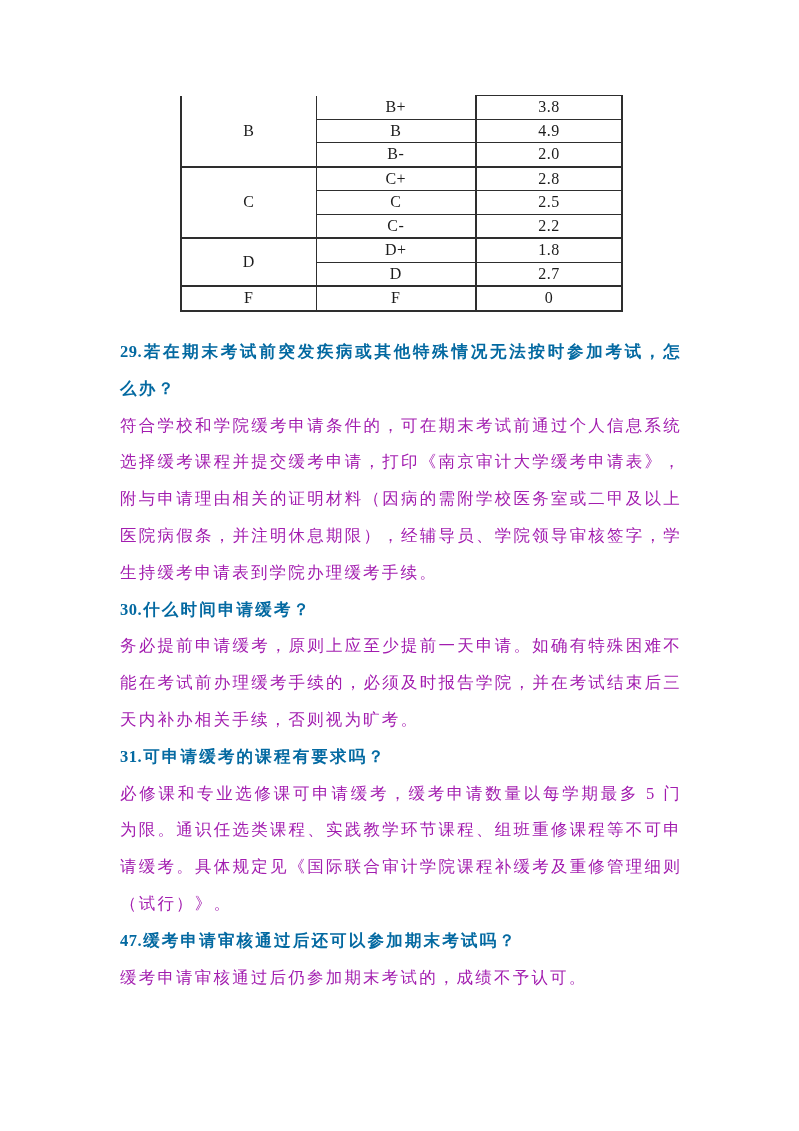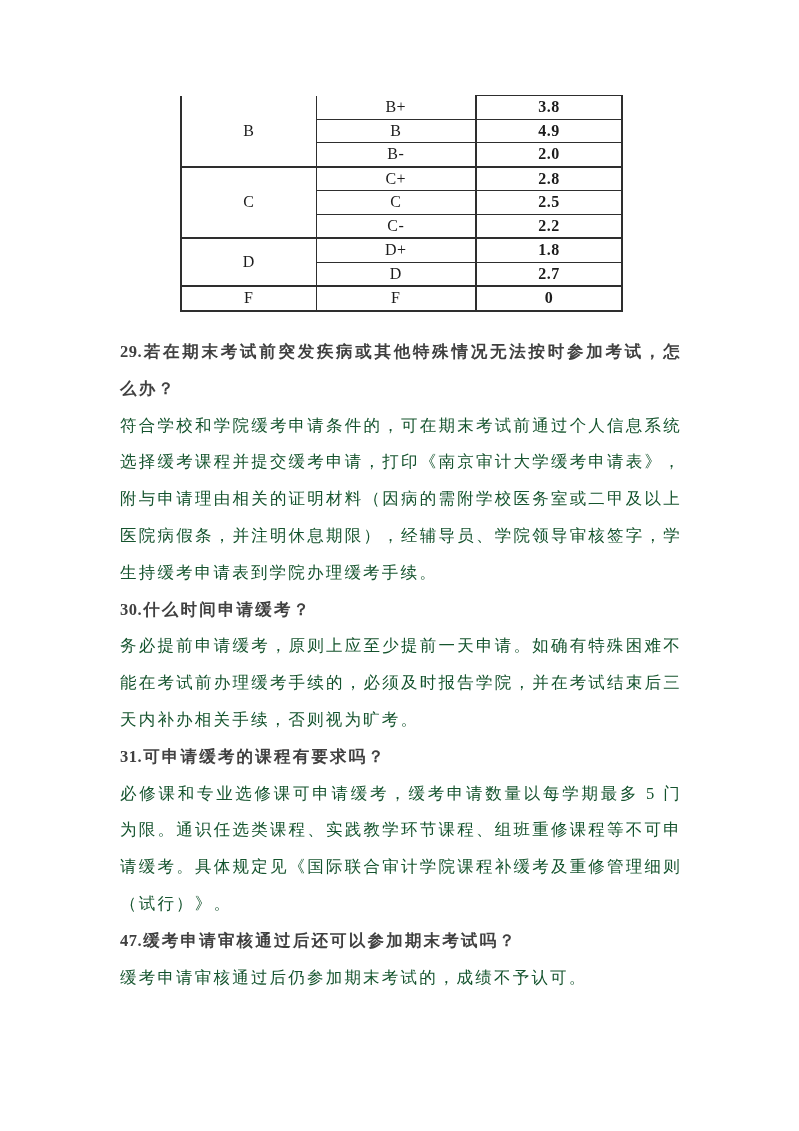--- a/index.html
+++ b/index.html
@@ -34,41 +34,41 @@
     font-size: 16px;
     color: #1c1c1c;
     letter-spacing: 0.5px;
   }
   
   table.gpa td.no-top { border-top: none; }
   
   table.gpa tr.group-start td { border-top-width: 2px; }
   table.gpa tr.last-row td { border-bottom-width: 2px; }
   table.gpa td.col-edge-left  { border-left-width: 2px; }
-  table.gpa td.col-edge-right { border-right-width: 2px; font-weight: bold; }
+  table.gpa td.col-edge-right { border-right-width: 2px; }
   table.gpa td.col-gpa { border-left-width: 2px; }
 
   
   .faq {
     position: absolute;
     left: 120px;
     top: 334px;
     width: 562px;
   }
   .faq p {
     margin: 0;
     font-size: 16.5px;
     line-height: 36.8px;
     letter-spacing: 2.2px;
     text-align: justify;
-    color: #14532d;
+    color: #a21caf;
   }
   .faq p.q {
     font-weight: bold;
-    color: #404040;
+    color: #0369a1;
   }
   .faq .qnum {
     letter-spacing: 0.5px;
     padding-right: 1px;
   }
 </style>
 </head>
 <body>
 
 <div class="page">

